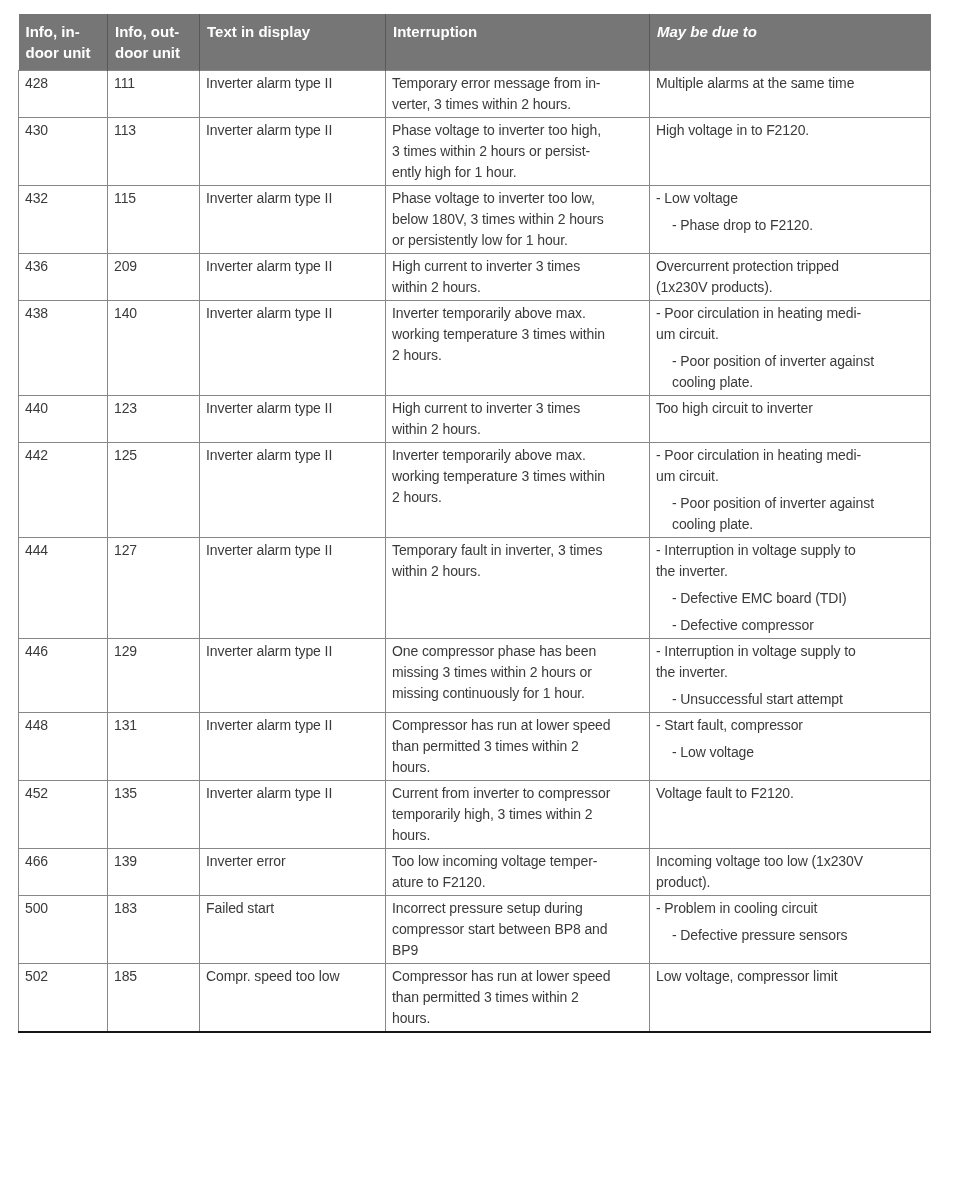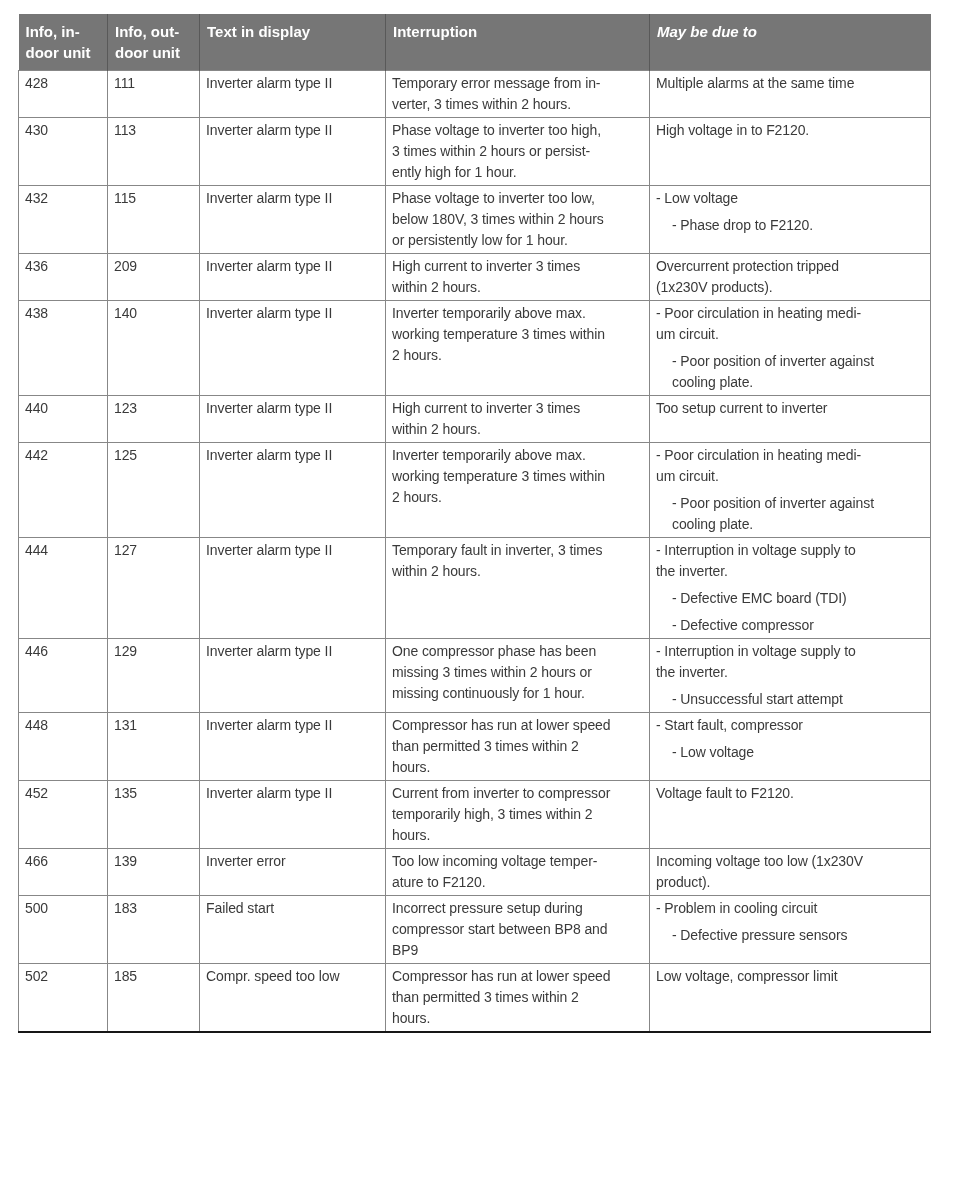--- a/index.html
+++ b/index.html
@@ -126,21 +126,21 @@
 cooling plate.</div>
           </td>
   </tr>
         <tr>
     <td class="c-num">440</td>
     <td class="c-num">123</td>
     <td class="c-display">Inverter alarm type II</td>
     <td class="c-desc">High current to inverter 3 times
 within 2 hours.</td>
     <td class="c-causes">
-            <div class="cause">Too setup current to inverter</div>
+            <div class="cause">Too high circuit to inverter</div>
           </td>
   </tr>
         <tr>
     <td class="c-num">442</td>
     <td class="c-num">125</td>
     <td class="c-display">Inverter alarm type II</td>
     <td class="c-desc">Inverter temporarily above max.
 working temperature 3 times within
 2 hours.</td>
     <td class="c-causes">

